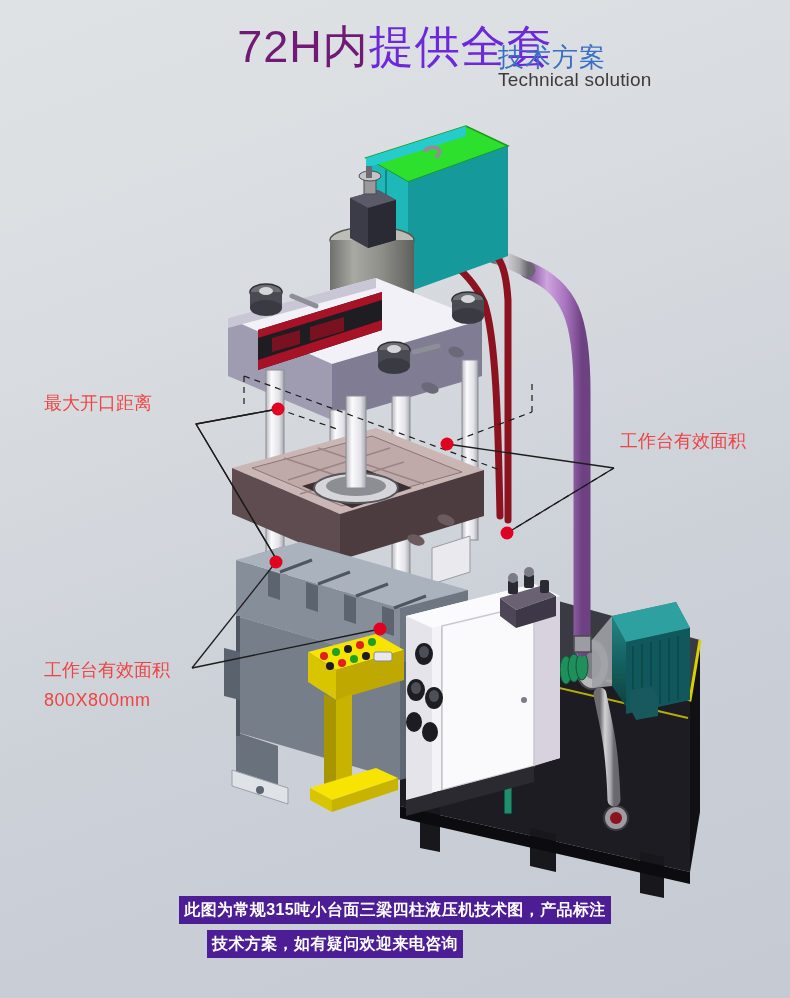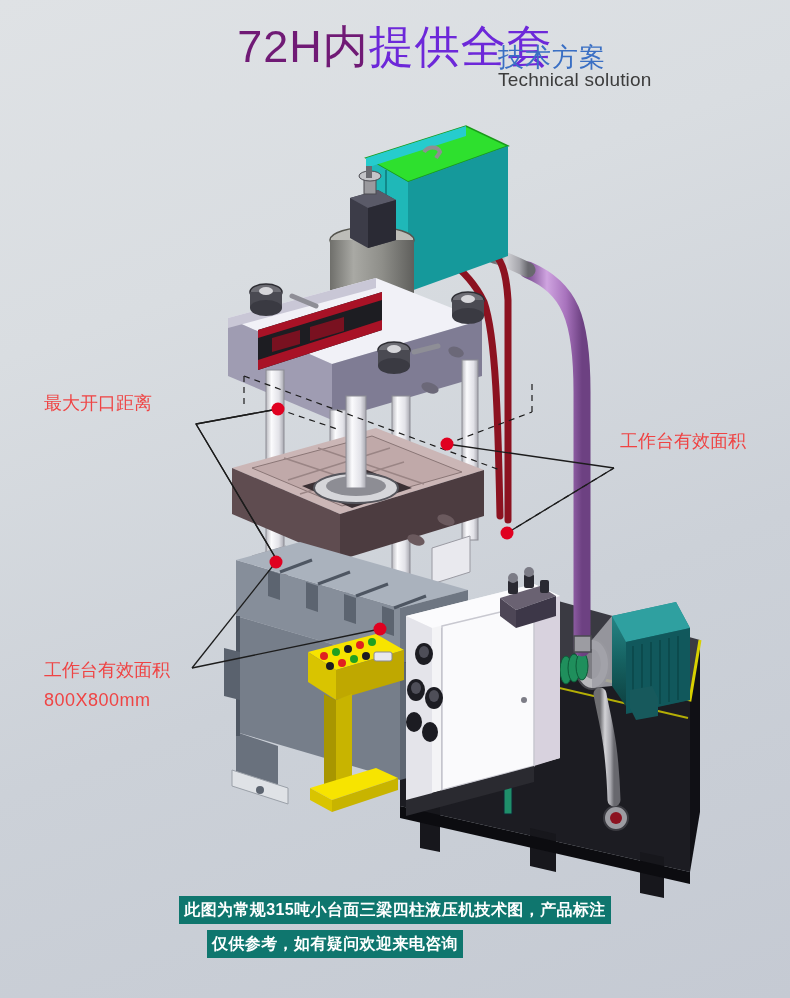--- a/index.html
+++ b/index.html
@@ -27,21 +27,21 @@
   .note-stroke{left:620px;top:426px;}
   .note-table{left:44px;top:655px;}
 
   
   .overlay{position:absolute;left:0;top:0;width:790px;height:998px;pointer-events:none;}
 
   
   .caption{position:absolute;left:0;top:896px;width:790px;text-align:center;}
   .cap-row{display:block;margin:0 auto 6px auto;}
   .cap-txt{
-    display:inline-block;background:#0f766e;color:#ffffff;
+    display:inline-block;background:#4c1d95;color:#ffffff;
     font-size:16px;line-height:26px;padding:1px 5px;letter-spacing:.4px;font-weight:bold;
   }
 
   
   .machine{position:absolute;left:0;top:0;width:790px;height:998px;}
 </style>
 </head>
 <body>
 
 <div class="stage">
@@ -393,17 +393,17 @@
   <div class="note note-table">
     <div>工作台有效面积</div>
     <div class="l2">800X800mm</div>
   </div>
 
   <div class="caption">
     <div class="cap-row">
       <span class="cap-txt">此图为常规315吨小台面三梁四柱液压机技术图，产品标注</span>
     </div>
     <div class="cap-row" style="text-align: center; padding-right: 120px;">
-      <span class="cap-txt">仅供参考，如有疑问欢迎来电咨询</span>
+      <span class="cap-txt">技术方案，如有疑问欢迎来电咨询</span>
     </div>
   </div>
 
 </div>
 
 </body></html>

